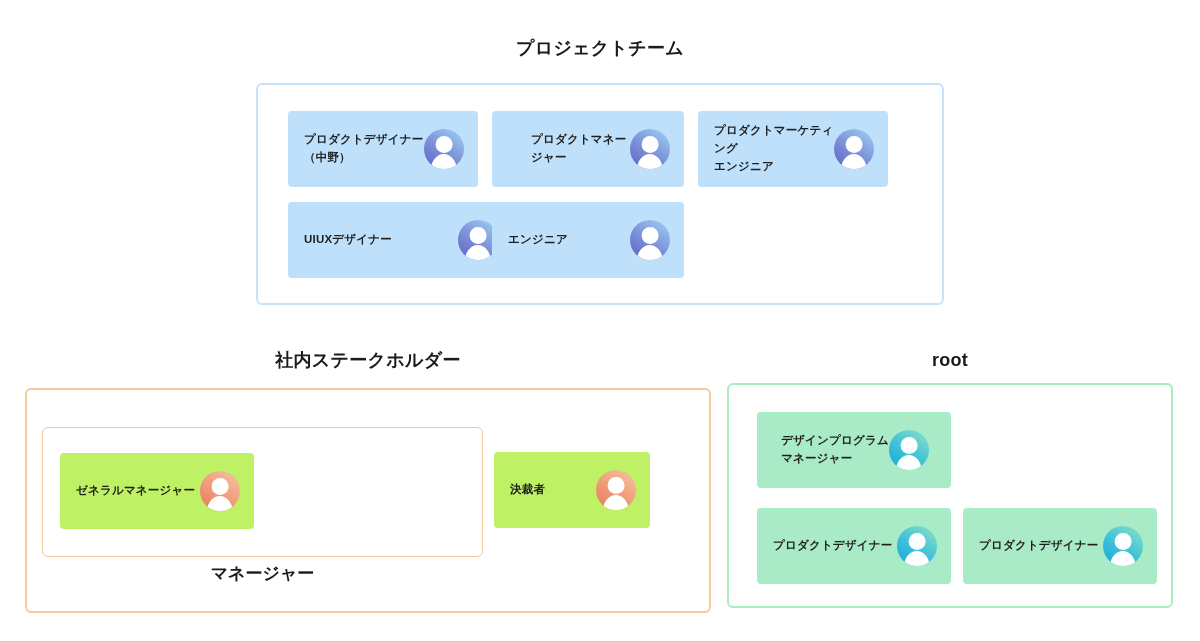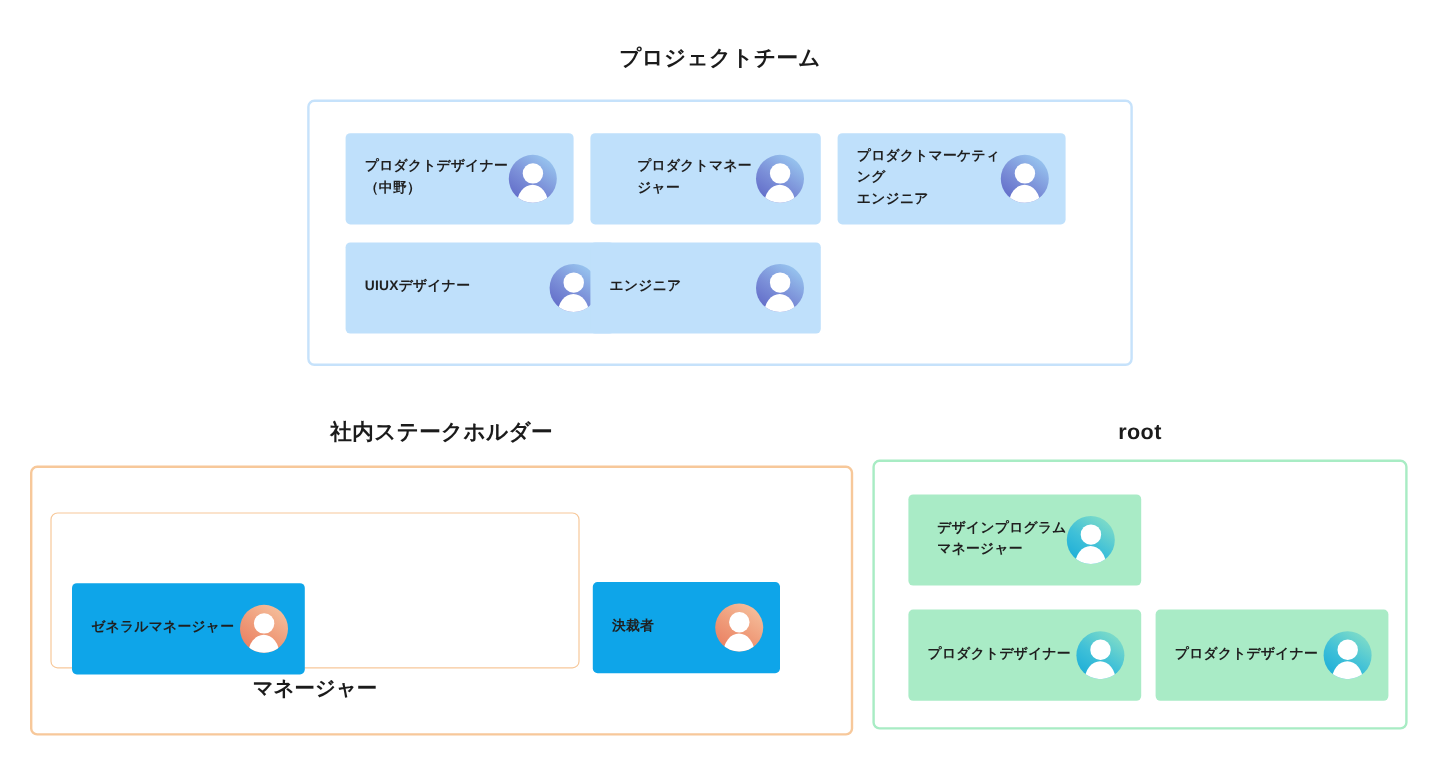--- a/index.html
+++ b/index.html
@@ -35,21 +35,21 @@
   .card {
     position: absolute;
     border-radius: 4px;
     display: flex;
     align-items: center;
     justify-content: space-between;
     padding: 0 14px 0 16px;
     overflow: hidden;
   }
   .card-blue   { background: #bfe0fb; }
-  .card-orange { background: #0ea5e9; margin-top: 33px; }
+  .card-orange { background: #bef264; }
   .card-green  { background: #a9ebc6; }
 
   .card-label {
     font-size: 11.5px;
     font-weight: bold;
     color: #1f1f1f;
     line-height: 1.55;
     white-space: pre-line;
     letter-spacing: 0.2px;
   }

